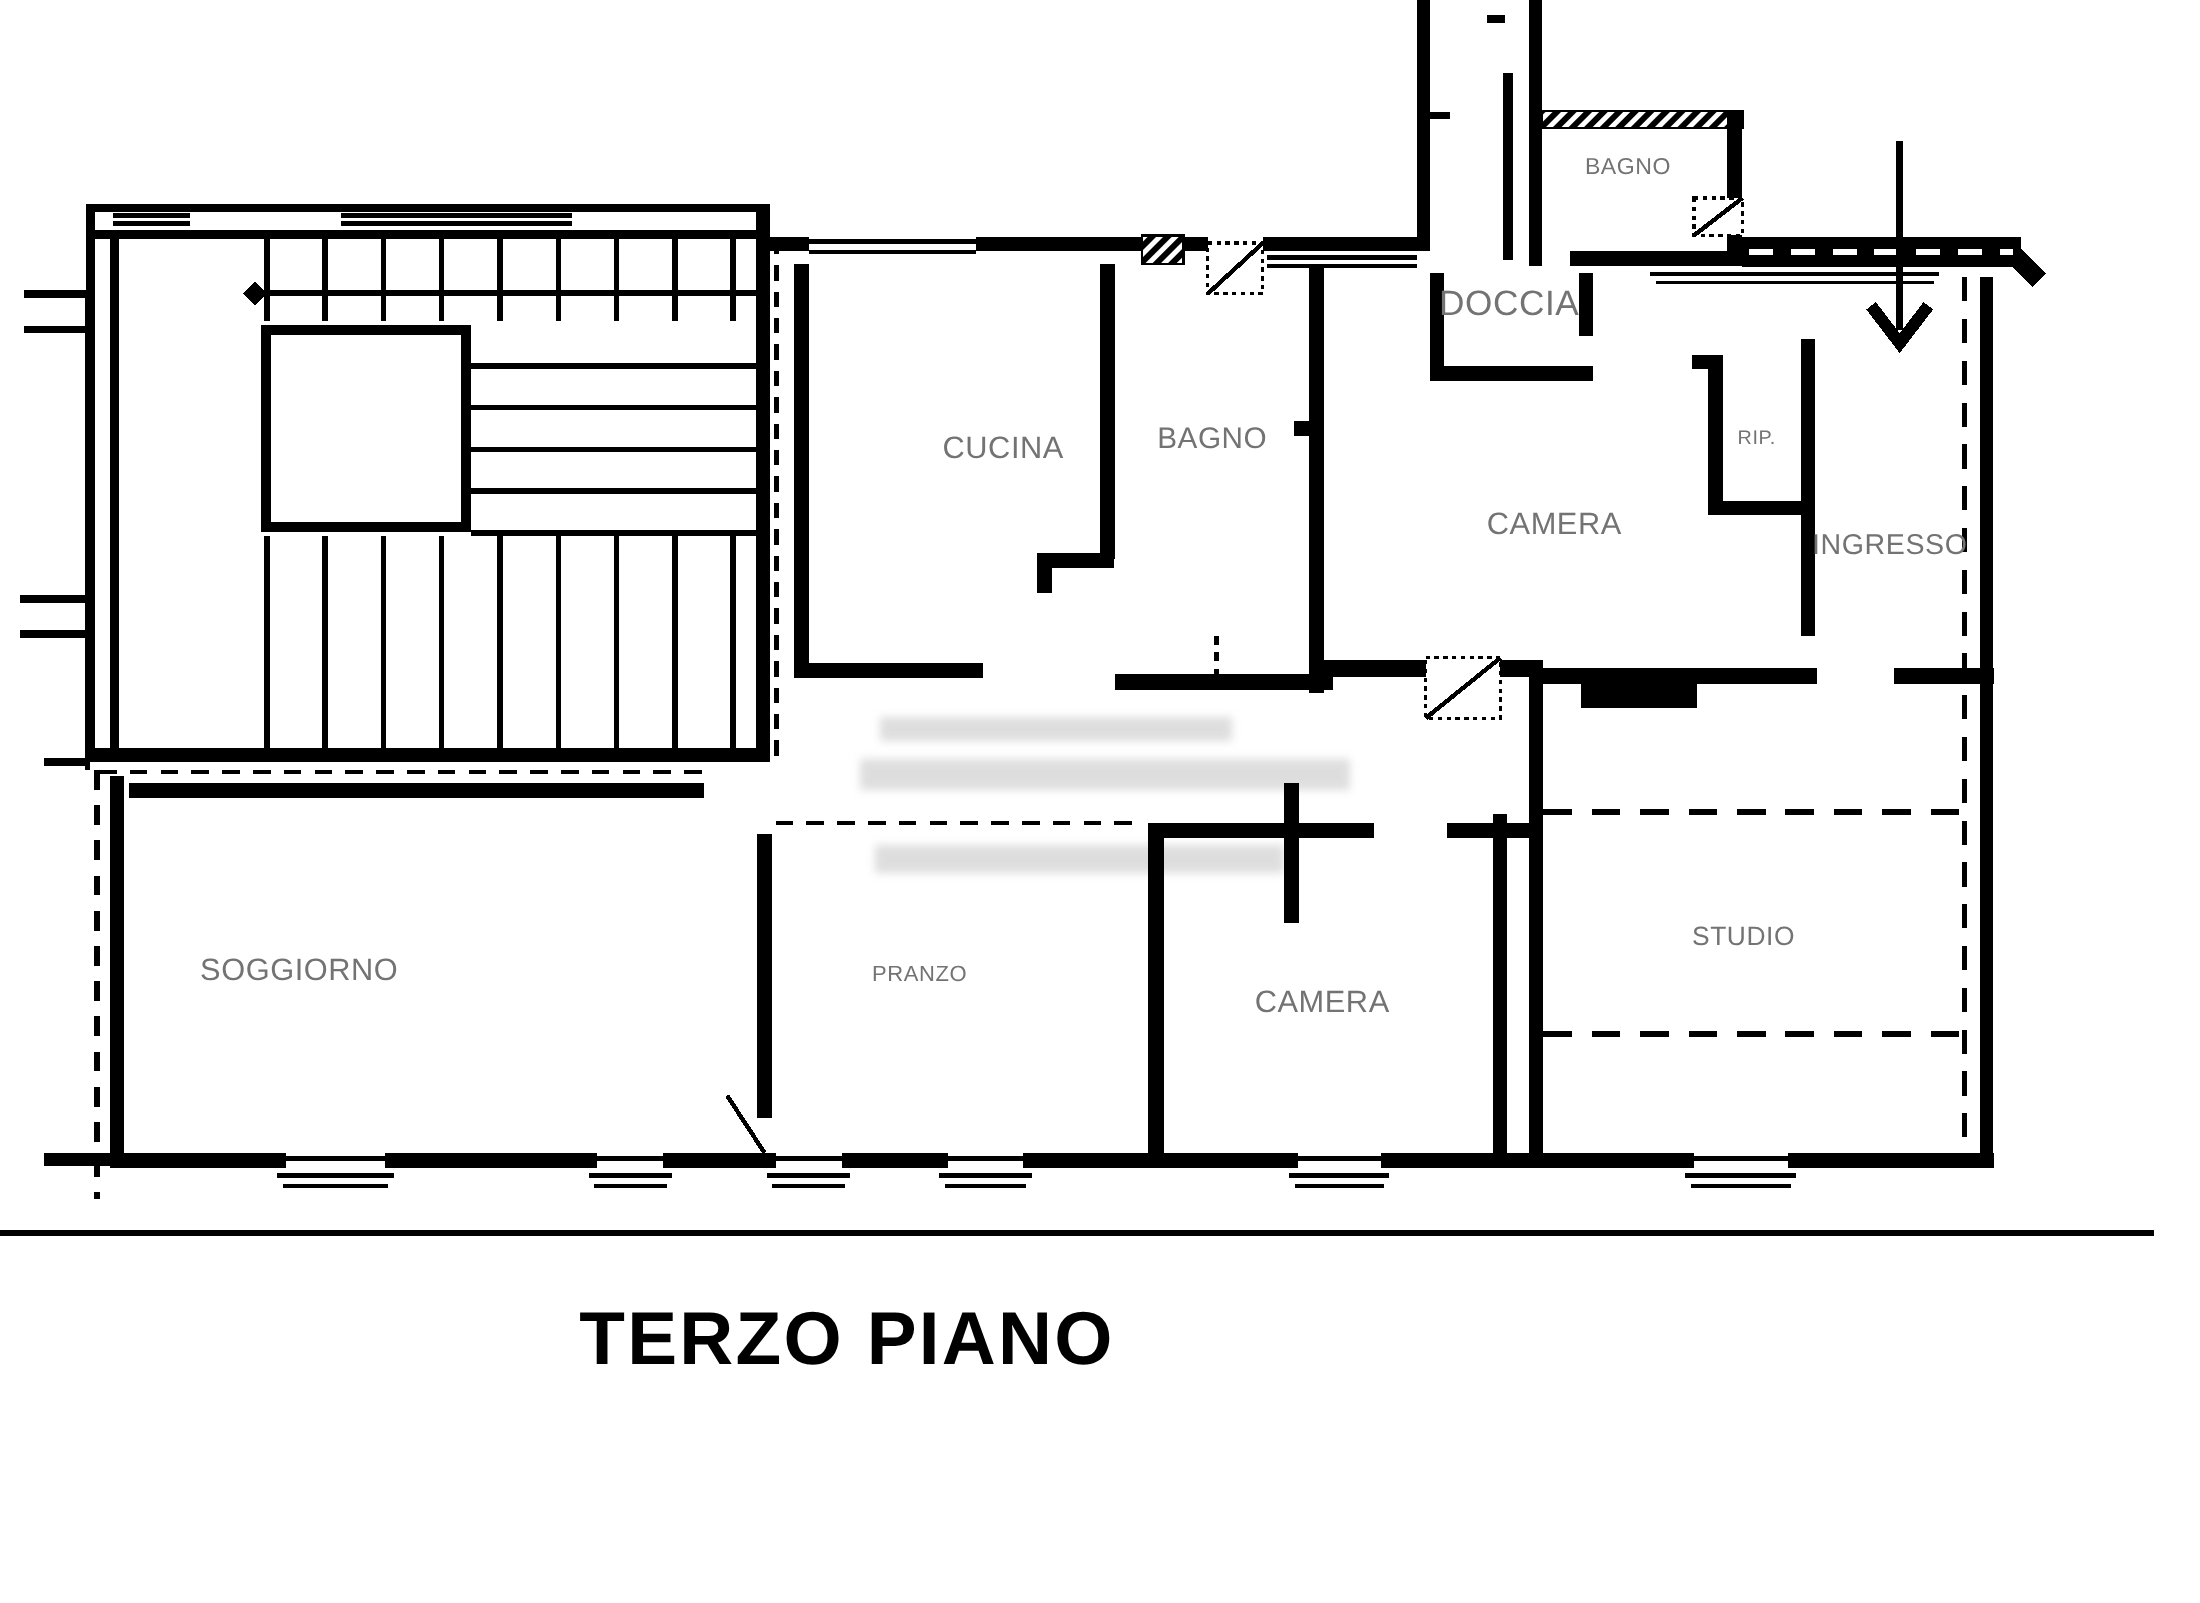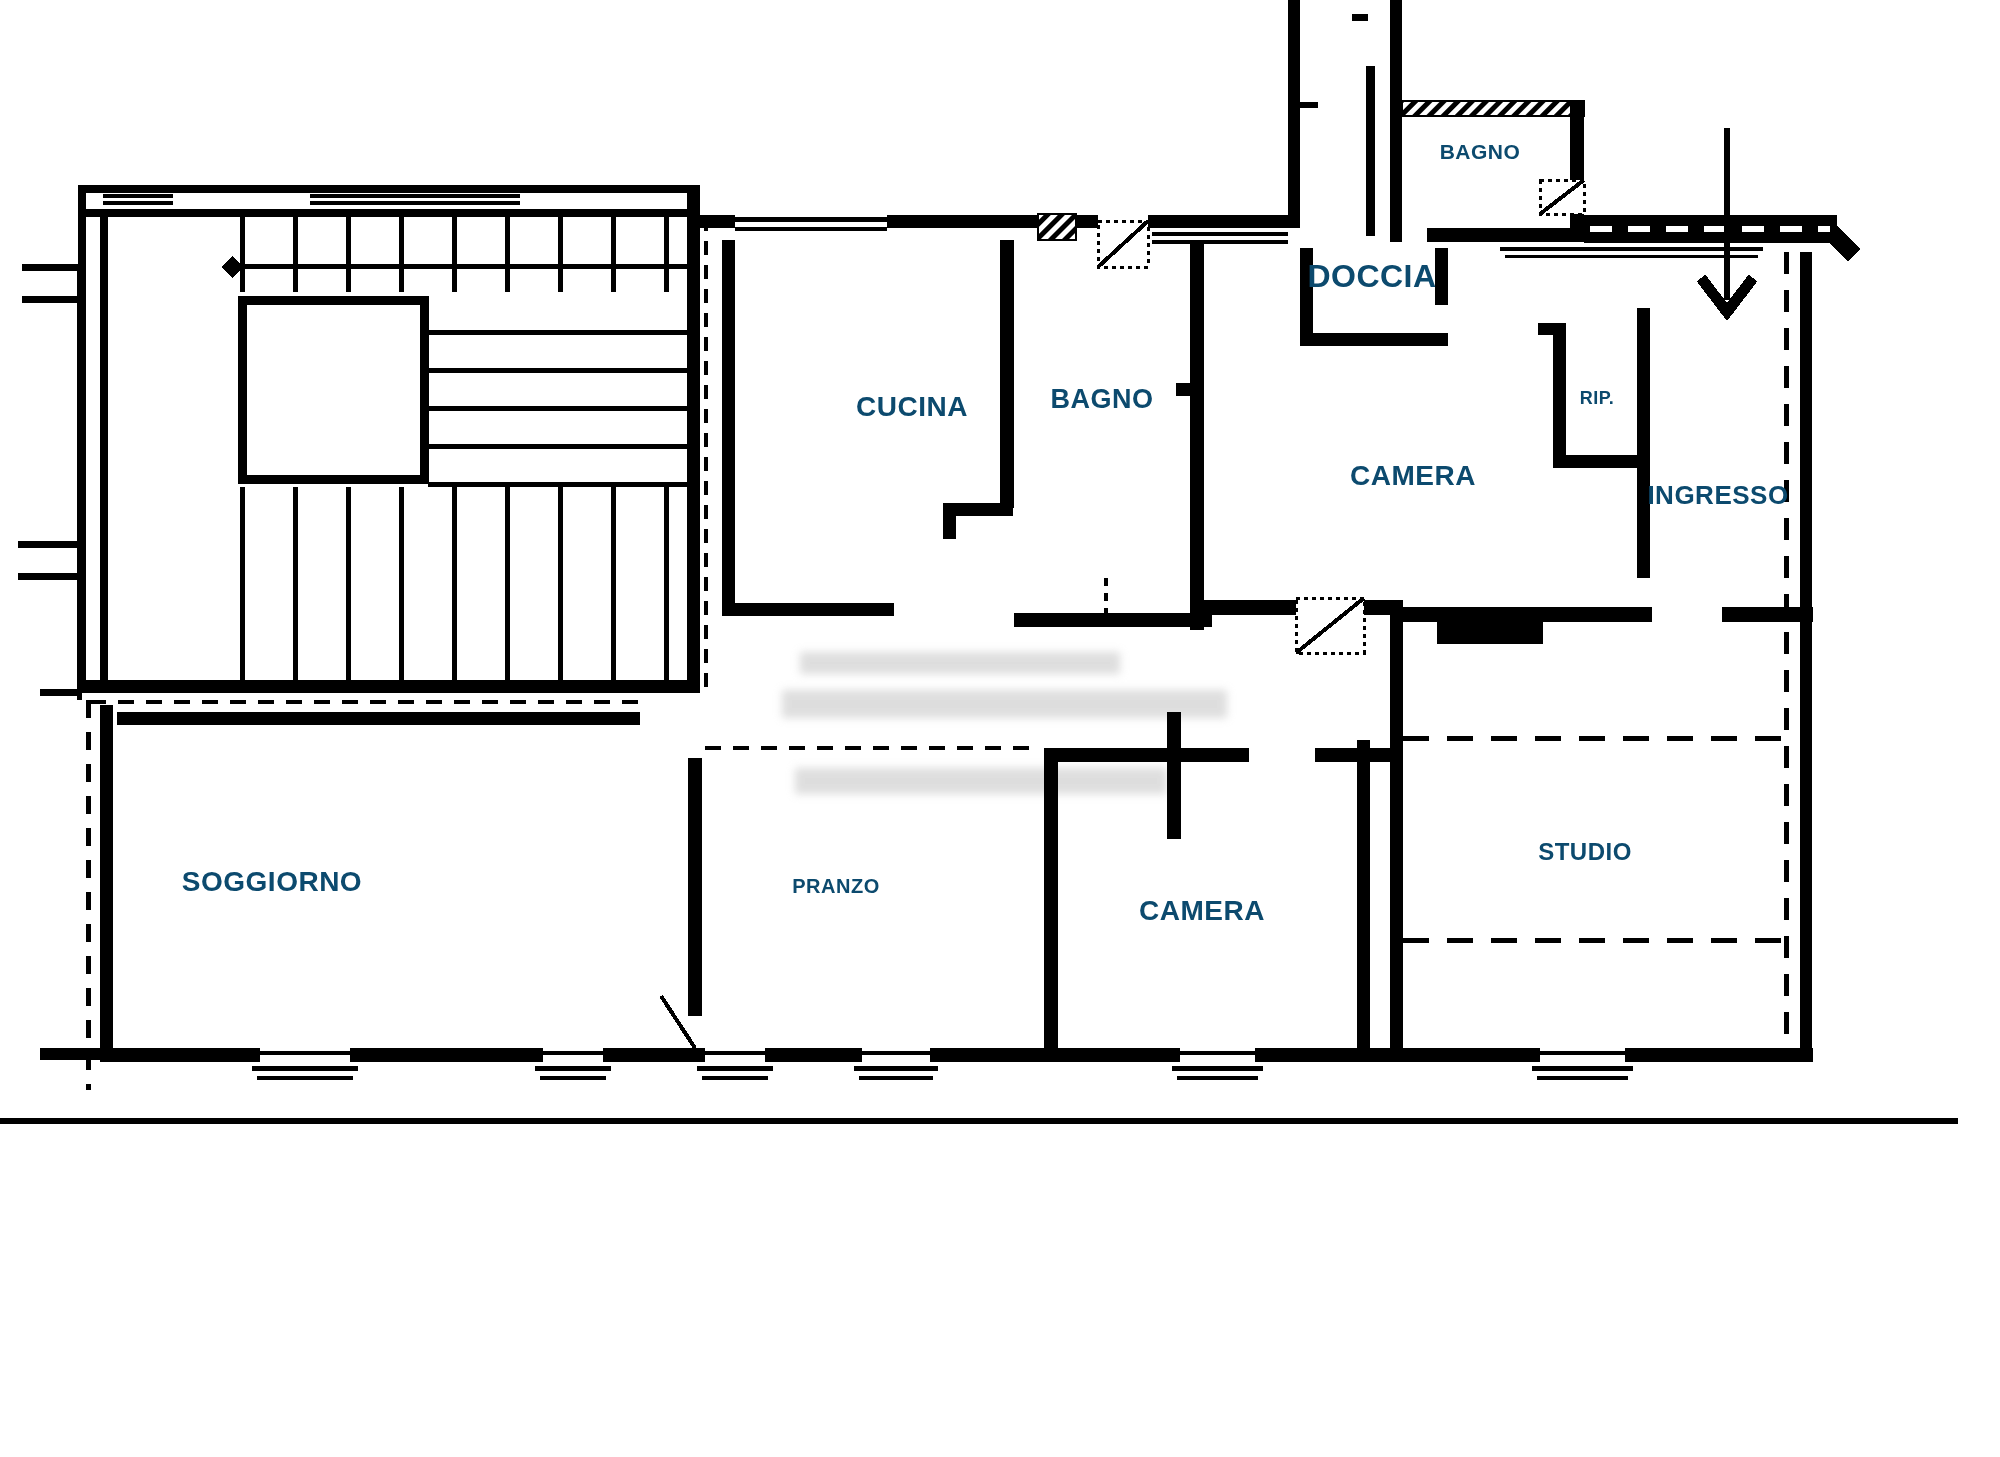--- a/index.html
+++ b/index.html
@@ -3,21 +3,21 @@
 <meta charset="utf-8">
 <style>
   html,body{margin:0;padding:0;background:#ffffff;}
   .stage{
     position:relative;width:2000px;height:1457px;background:#ffffff;overflow:hidden;
     font-family:"Liberation Sans",sans-serif;
   }
   .plan-svg{position:absolute;left:0;top:0;}
   .lbl{
     position:absolute;transform:translate(-50%,-50%);
-    font-weight:bold;color:#0c4a6e;white-space:nowrap;letter-spacing:.5px;
+    font-weight:normal;color:#737373;white-space:nowrap;letter-spacing:.5px;
     font-family:"Liberation Sans",sans-serif;
   }
   .title{
     position:absolute;transform:translate(-50%,-50%);
     font-weight:bold;color:#000;white-space:nowrap;letter-spacing:2px;
     font-family:"Liberation Sans",sans-serif;font-size:68px;
   }
 </style>
 </head>
 <body>
@@ -253,14 +253,15 @@
   <div class="lbl" style="left:912px; top:407px;font-size:28px;">CUCINA</div>
   <div class="lbl" style="left:1102px;top:399px;font-size:27px;">BAGNO</div>
   <div class="lbl" style="left:1413px;top:476px;font-size:28px;">CAMERA</div>
   <div class="lbl" style="left:1597px;top:398px;font-size:18px;">RIP.</div>
   <div class="lbl" style="left:1718px;top:495px;font-size:26px;">INGRESSO</div>
   <div class="lbl" style="left:272px; top:882px;font-size:28px;">SOGGIORNO</div>
   <div class="lbl" style="left:836px; top:886px;font-size:20px;">PRANZO</div>
   <div class="lbl" style="left:1202px;top:911px;font-size:28px;">CAMERA</div>
   <div class="lbl" style="left:1585px;top:852px;font-size:24px;">STUDIO</div>
 
+  <div class="title" style="left:770px;top:1217px;">TERZO PIANO</div>
 
 </div>
 
 </body></html>

